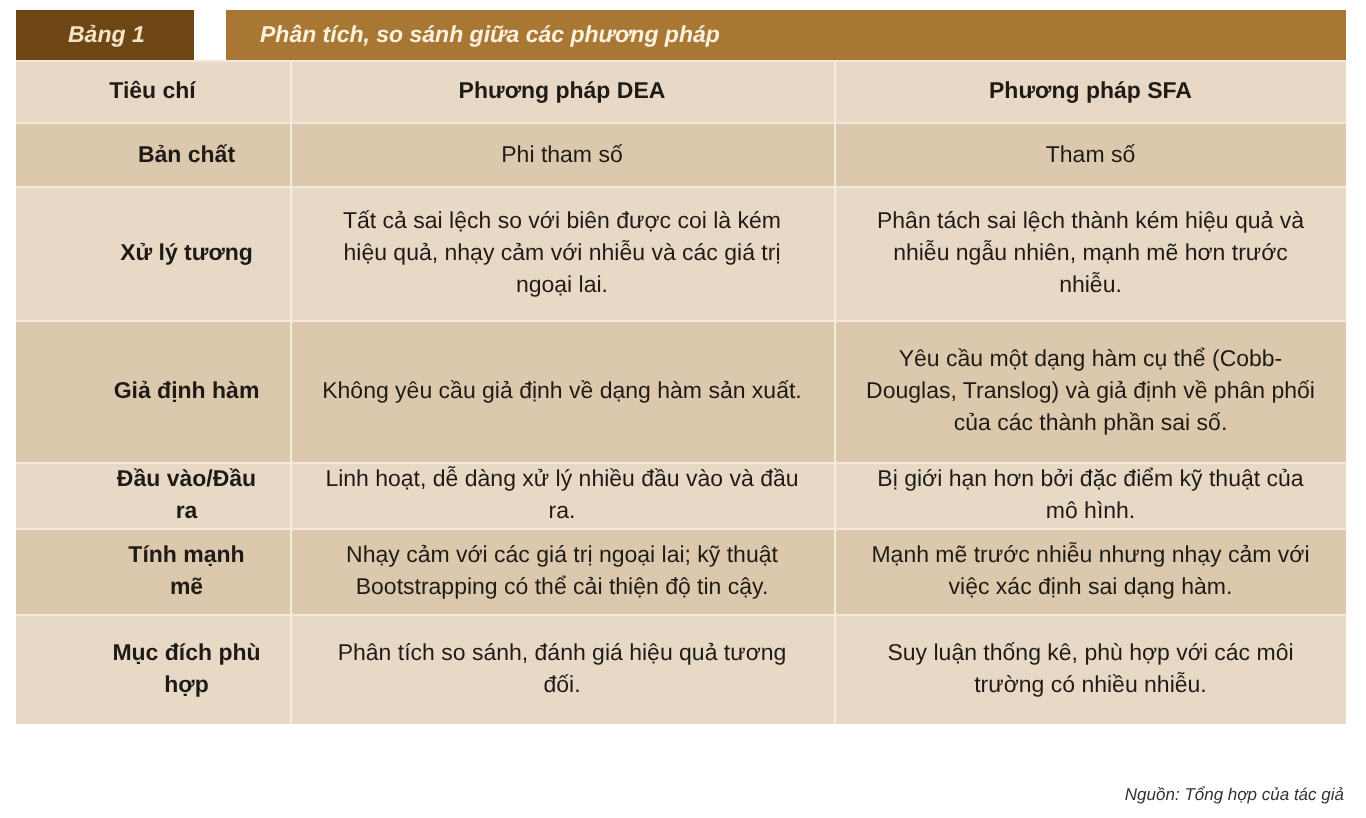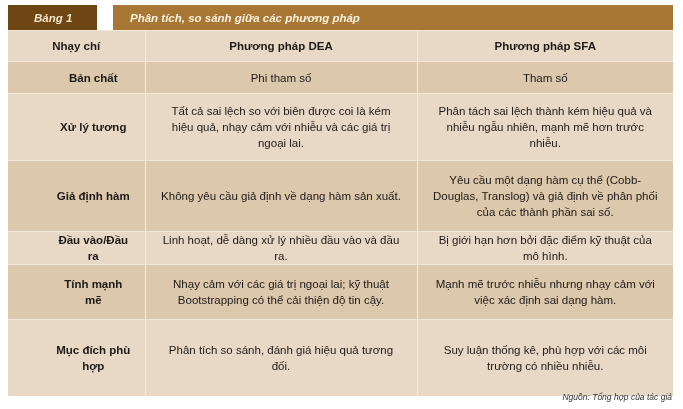--- a/index.html
+++ b/index.html
@@ -31,21 +31,21 @@
     <div class="tb-title">Phân tích, so sánh giữa các phương pháp</div>
   </div>
   <table>
     <colgroup>
         <col style="width:137px">
         <col style="width:272px">
         <col style="width:256px">
       </colgroup>
     <tbody>
         <tr class="light" style="height:31px">
-      <th>Nhạy chí</th>
+      <th>Tiêu chí</th>
       <th>Phương pháp DEA</th>
       <th>Phương pháp SFA</th>
     </tr>
     <tr class="dark" style="height:32px">
       <td class="crit">Bản chất</td>
       <td>Phi tham số</td>
       <td>Tham số</td>
     </tr>
     <tr class="light" style="height:67px">
       <td class="crit">Xử lý tương</td>
@@ -55,26 +55,26 @@
     <tr class="dark" style="height:71px">
       <td class="crit">Giả định hàm</td>
       <td>Không yêu cầu giả định về dạng hàm sản xuất.</td>
       <td>Yêu cầu một dạng hàm cụ thể (Cobb-Douglas, Translog) và giả định về phân phối của các thành phần sai số.</td>
     </tr>
     <tr class="light" style="height:32px">
       <td class="crit">Đầu vào/Đầu ra</td>
       <td>Linh hoạt, dễ dàng xử lý nhiều đầu vào và đầu ra.</td>
       <td>Bị giới hạn hơn bởi đặc điểm kỹ thuật của mô hình.</td>
     </tr>
-    <tr class="dark" style="height:55px">
+    <tr class="dark" style="height:43px">
       <td class="crit">Tính mạnh mẽ</td>
       <td>Nhạy cảm với các giá trị ngoại lai; kỹ thuật Bootstrapping có thể cải thiện độ tin cậy.</td>
       <td>Mạnh mẽ trước nhiễu nhưng nhạy cảm với việc xác định sai dạng hàm.</td>
     </tr>
-    <tr class="light" style="height:76px">
+    <tr class="light" style="height:54px">
       <td class="crit">Mục đích phù hợp</td>
       <td>Phân tích so sánh, đánh giá hiệu quả tương đối.</td>
       <td>Suy luận thống kê, phù hợp với các môi trường có nhiều nhiễu.</td>
     </tr>
   </tbody>
     </table>
 </div>
 <div class="source">Nguồn: Tổng hợp của tác giả</div>
 
 </body></html>

